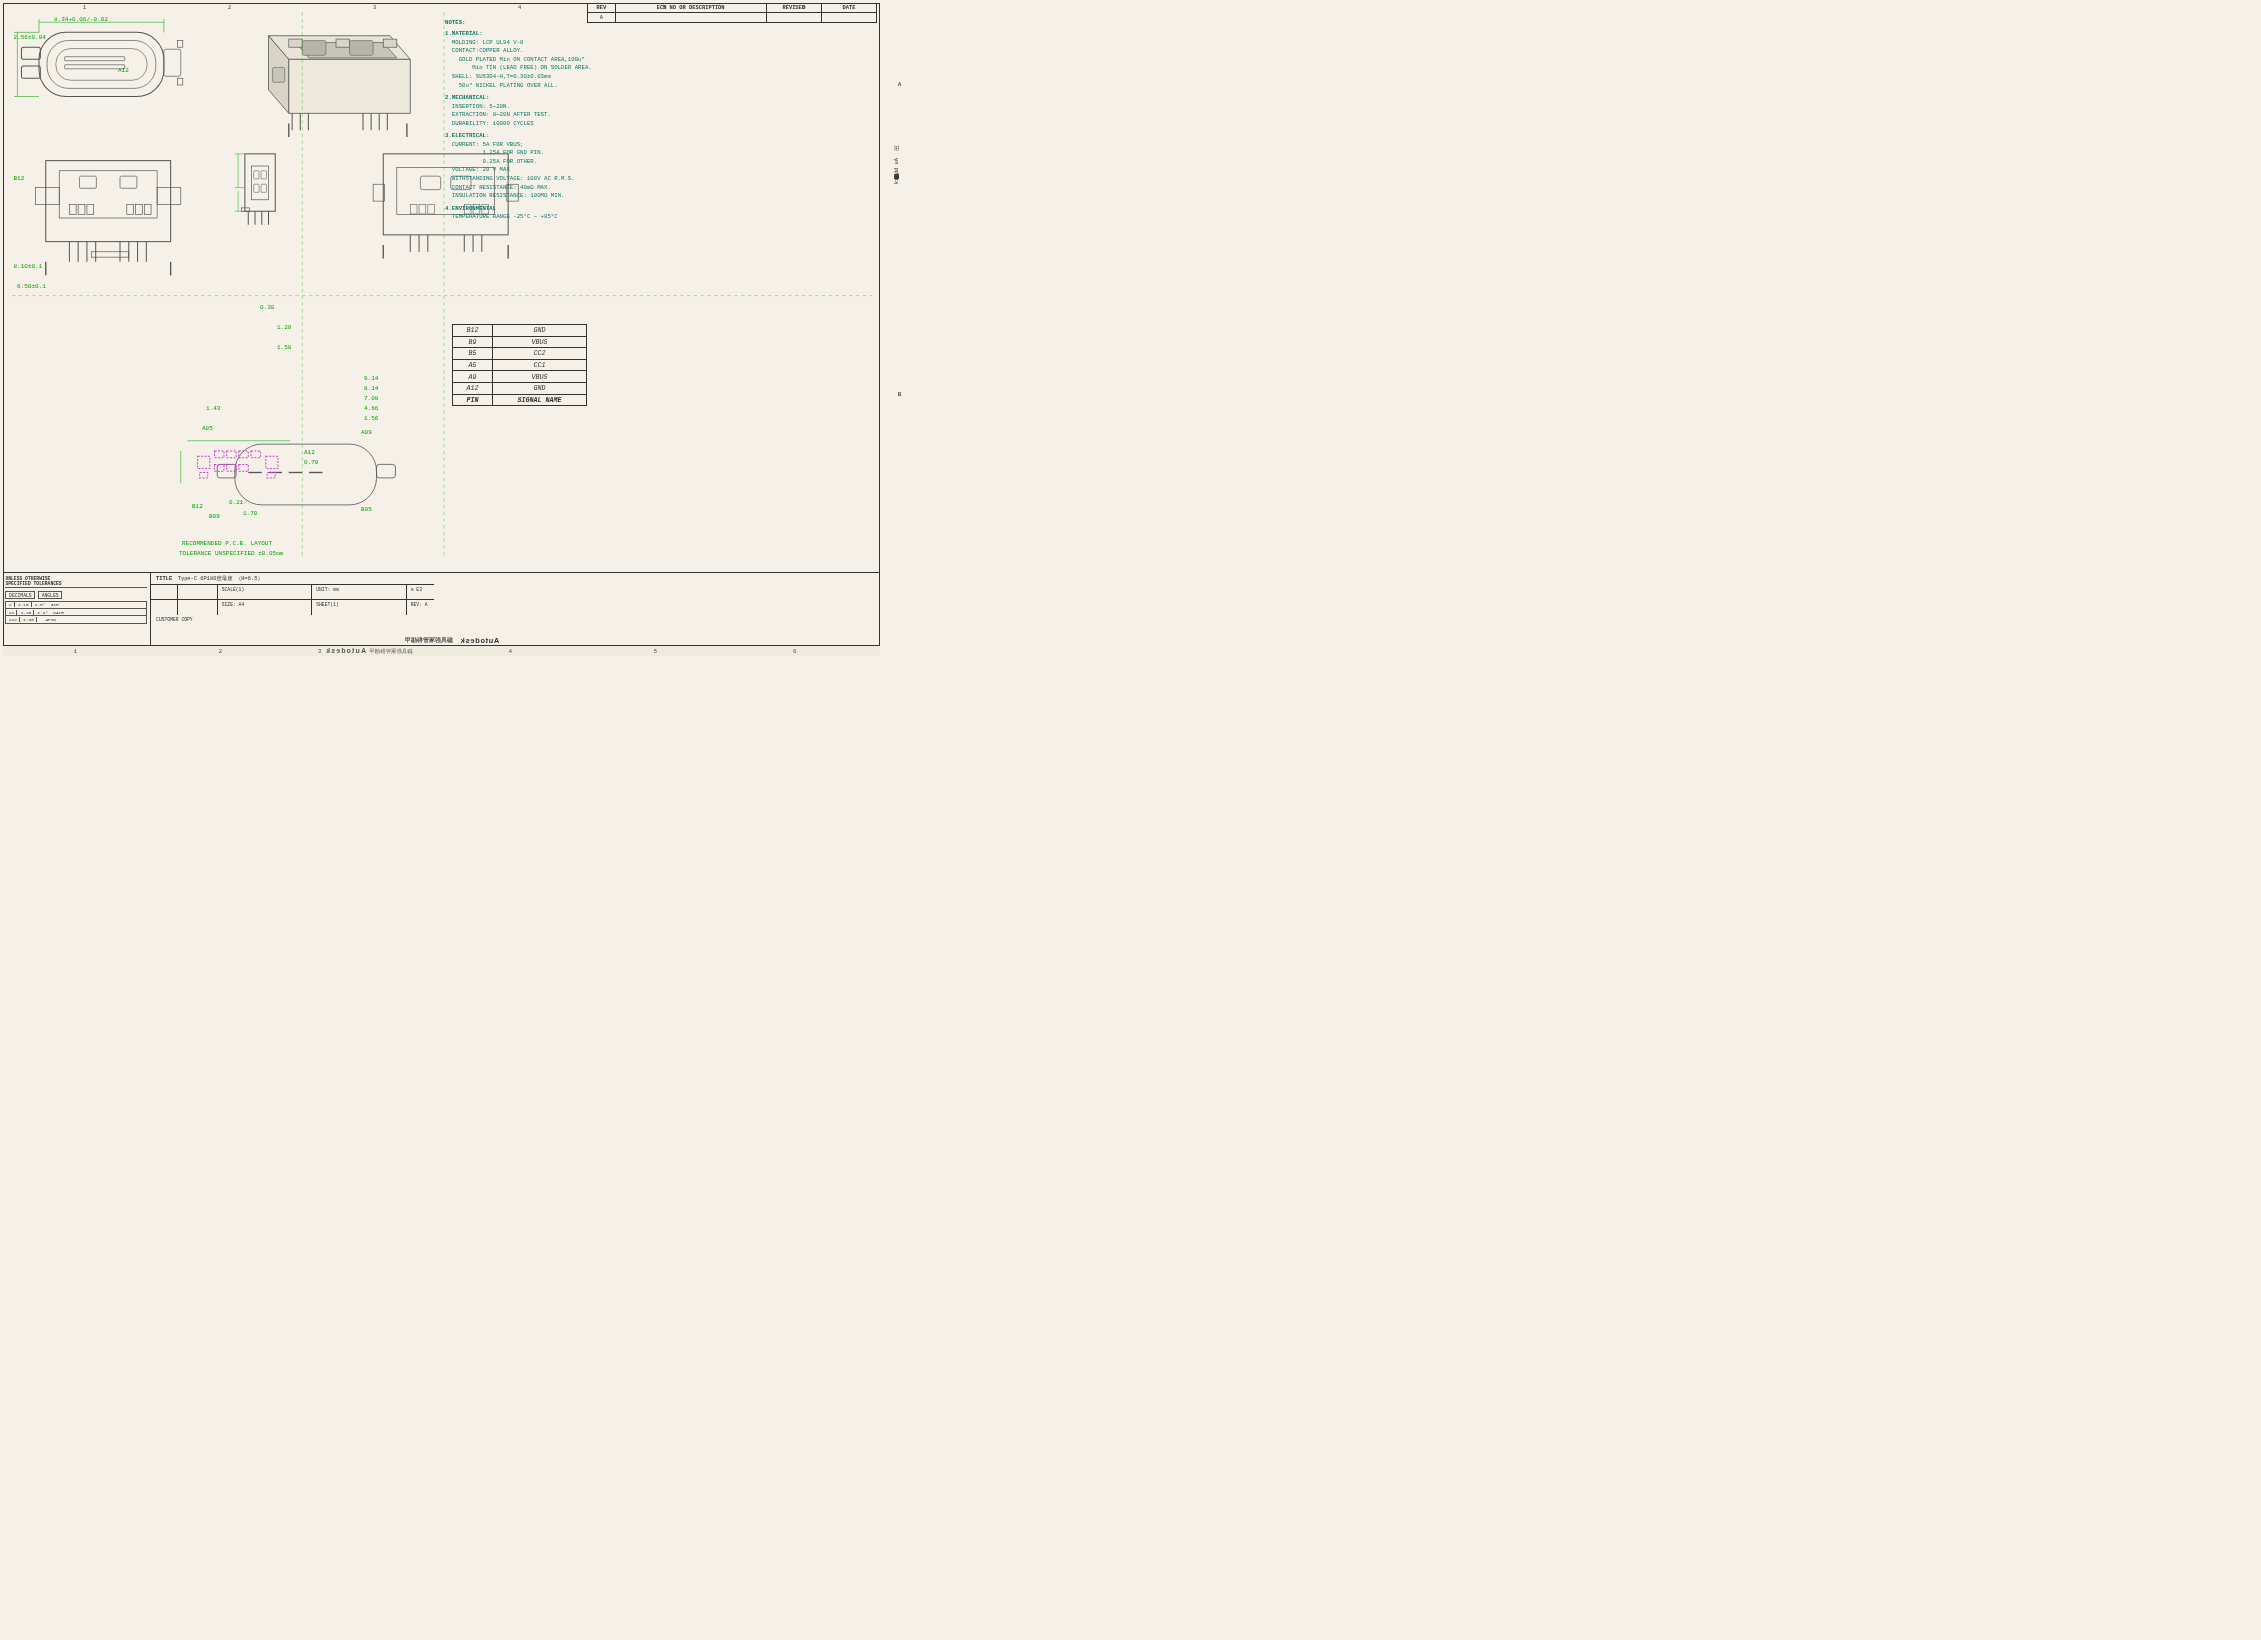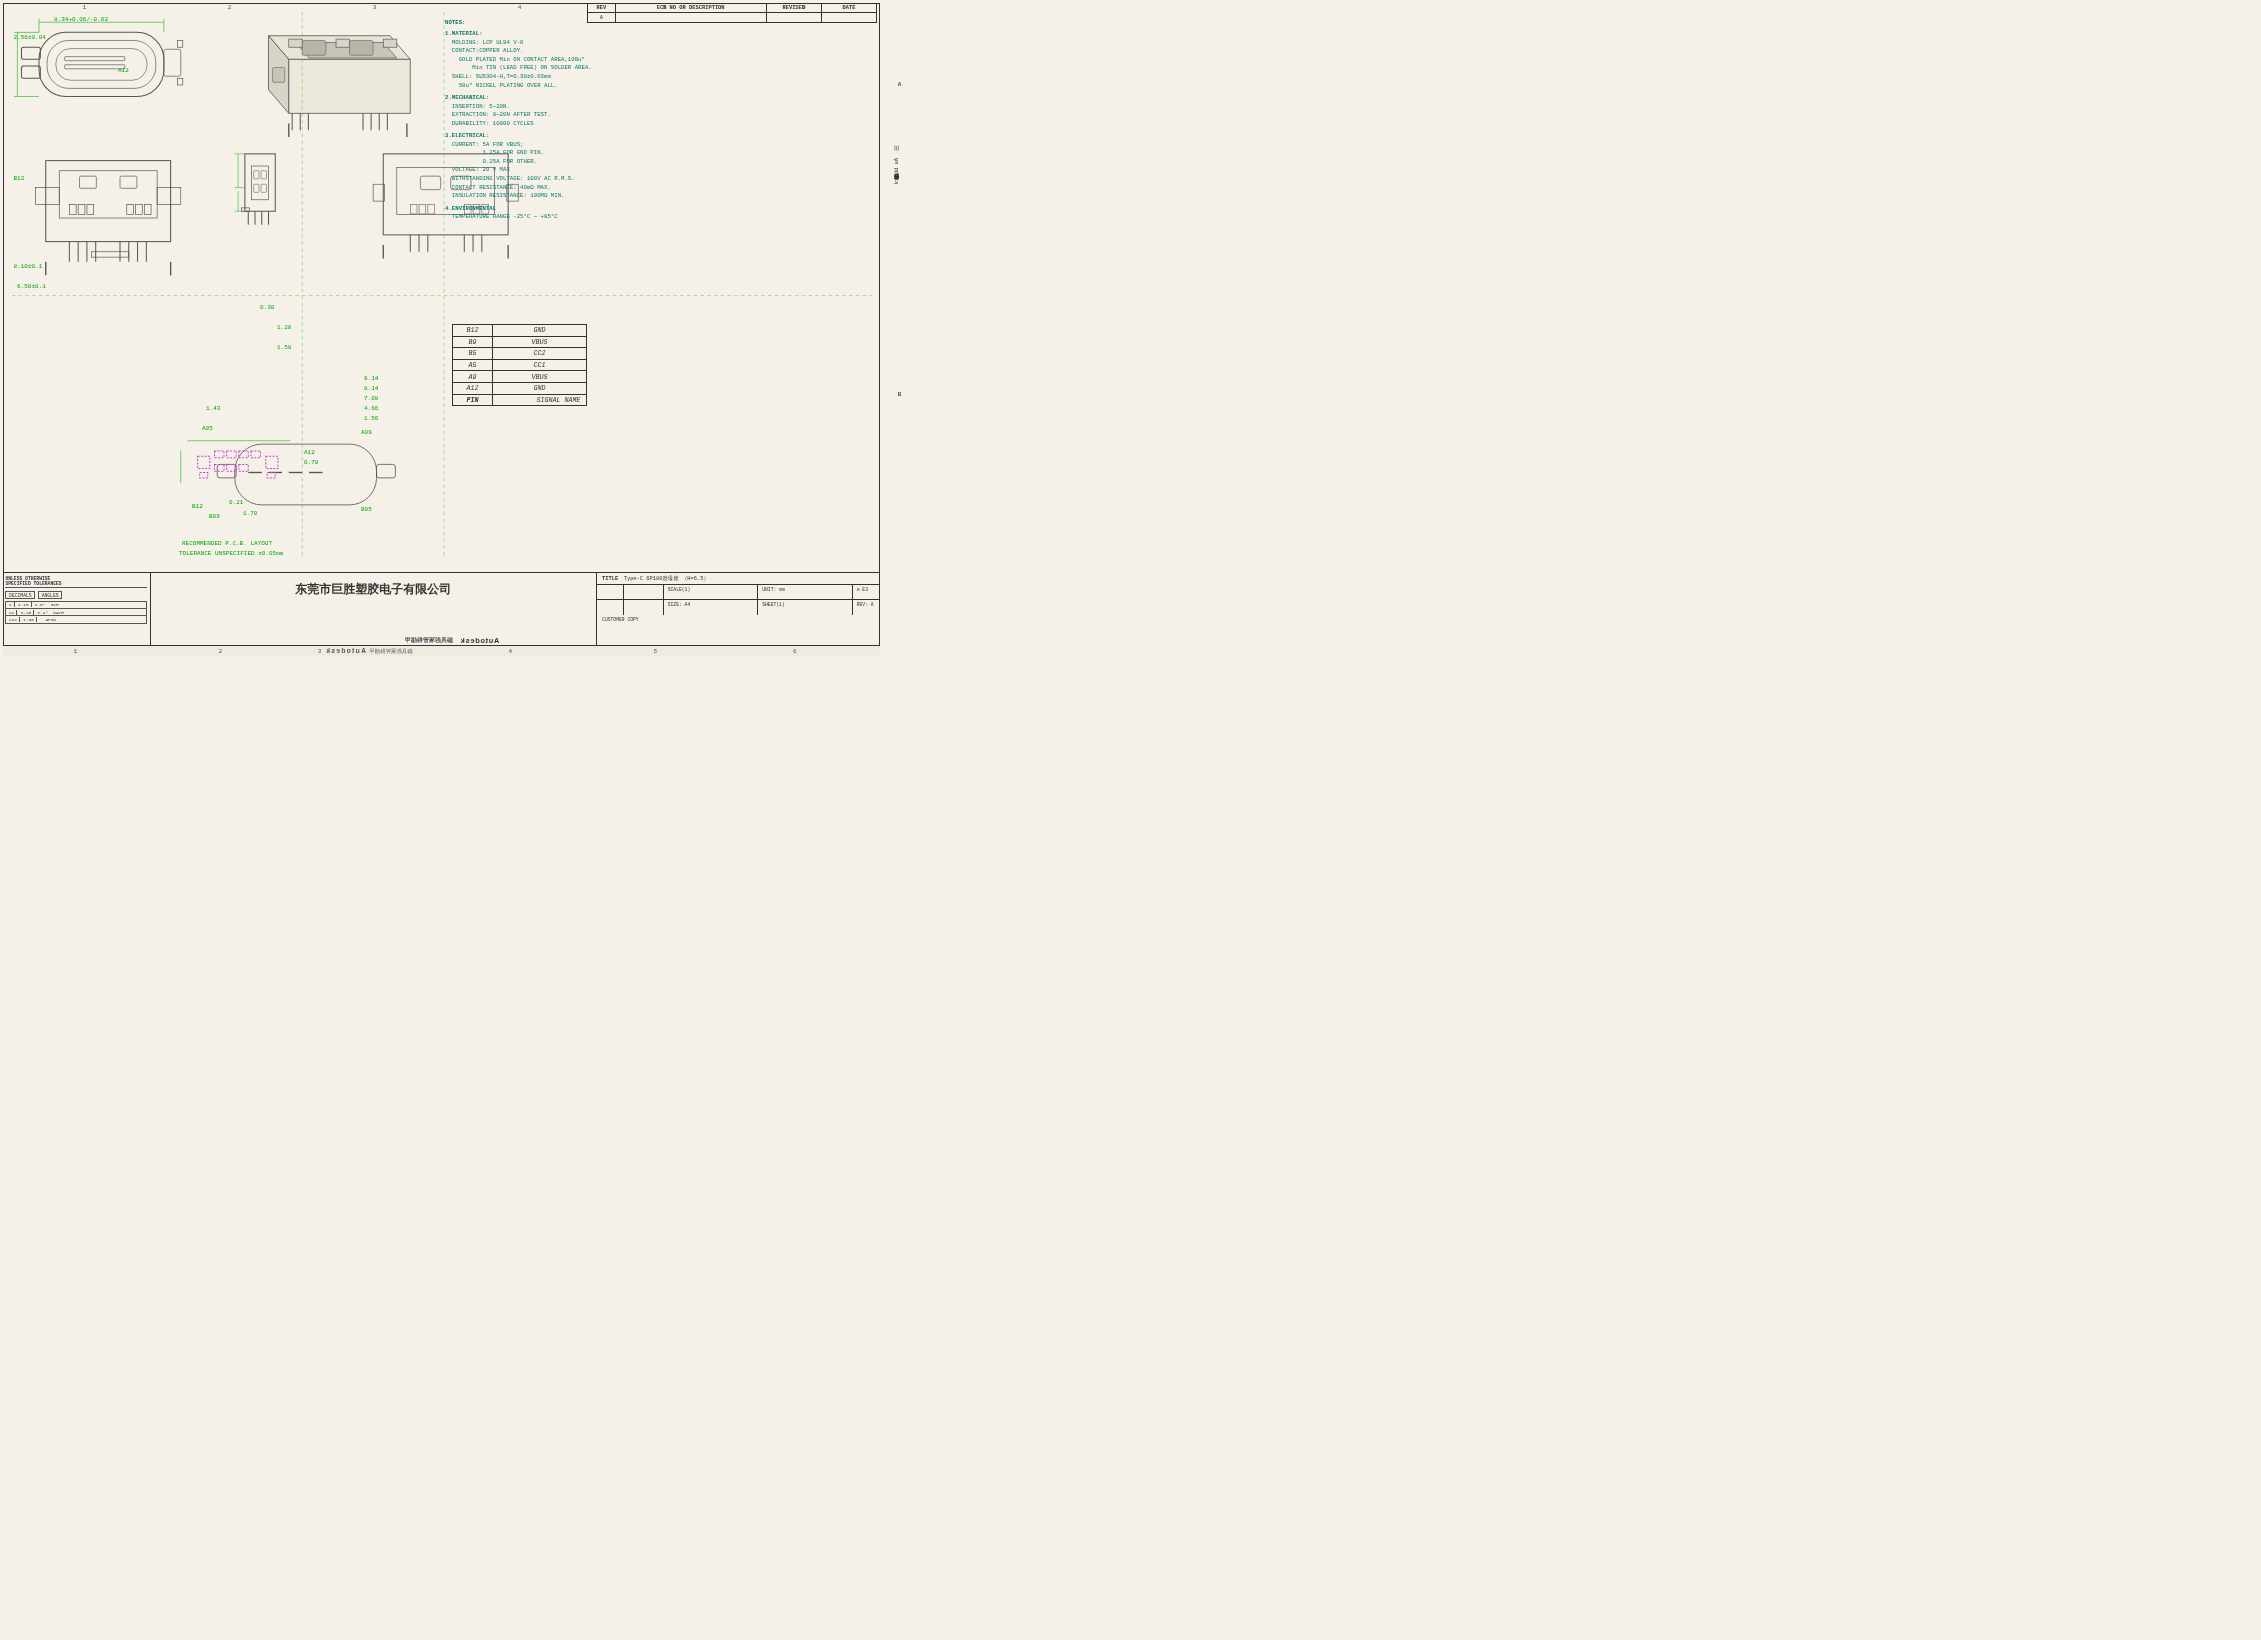--- a/index.html
+++ b/index.html
@@ -443,21 +443,21 @@
     <tr>
       <td class="italic">A9</td>
           <td class="italic">VBUS</td>
     </tr>
     <tr>
       <td class="italic">A12</td>
           <td class="italic">GND</td>
     </tr>
     <tr>
       <td class="italic" style="font-weight:bold;">PIN</td>
-      <td class="italic" style="font-weight:normal;text-align:right;">SIGNAL NAME</td>
+      <td class="italic" style="font-weight:bold;">SIGNAL NAME</td>
     </tr>
   </tbody>
     </table>
 
   <div style="position:absolute; right:4px; top:34px; height:270px; writing-mode:vertical-rl; font-size:5.4px; color:#333; font-family:'Courier New',monospace; transform:rotate(180deg); text-align:center;">作制品产版佰有ksedd uA 田</div>
 
   <div class="title-block">
     <div class="title-block-inner">
 
       <div class="tb-left">
@@ -482,23 +482,20 @@
           <span style="padding:0 2px;">DATE</span>
         </div>
         <div style="display:flex; gap:1.3px; font-size:4.4px; border:0.7px solid #555; border-top:none; padding:0.7px;">
           <span style="border-right:0.7px solid #555; padding:0 2px;">XXX</span>
           <span style="border-right:0.7px solid #555; padding:0 2px;">±.30</span>
           <span style="padding:0 2px;"></span>
           <span style="padding:0 2px;">APVD</span>
         </div>
       </div>
 
-      <div class="tb-company">
-        <div class="company-name">东莞市巨胜塑胶电子有限公司</div>
-      </div>
 
       <div class="tb-right">
         <div style="border-bottom:0.7px solid #333; padding:2px 5.4px; font-size:5.4px; display:flex; align-items:center;">
           <span style="font-weight:bold; margin-right:5.4px;">TITLE</span>
           <span>Type-C 6P180度母座 （H=6.5）</span>
         </div>
         <div style="display:flex; border-bottom:0.7px solid #333; flex:0 0 15px;">
           <span style="border-right:0.7px solid #333; padding:1.3px 4px; font-size:4.7px; flex:0 0 27px;"></span>
           <span style="border-right:0.7px solid #333; padding:1.3px 4px; font-size:4.7px; flex:0 0 40px;"></span>
           <span style="border-right:0.7px solid #333; padding:1.3px 4px; font-size:4.7px; flex:1;"><span>SCALE(1)</span></span>

